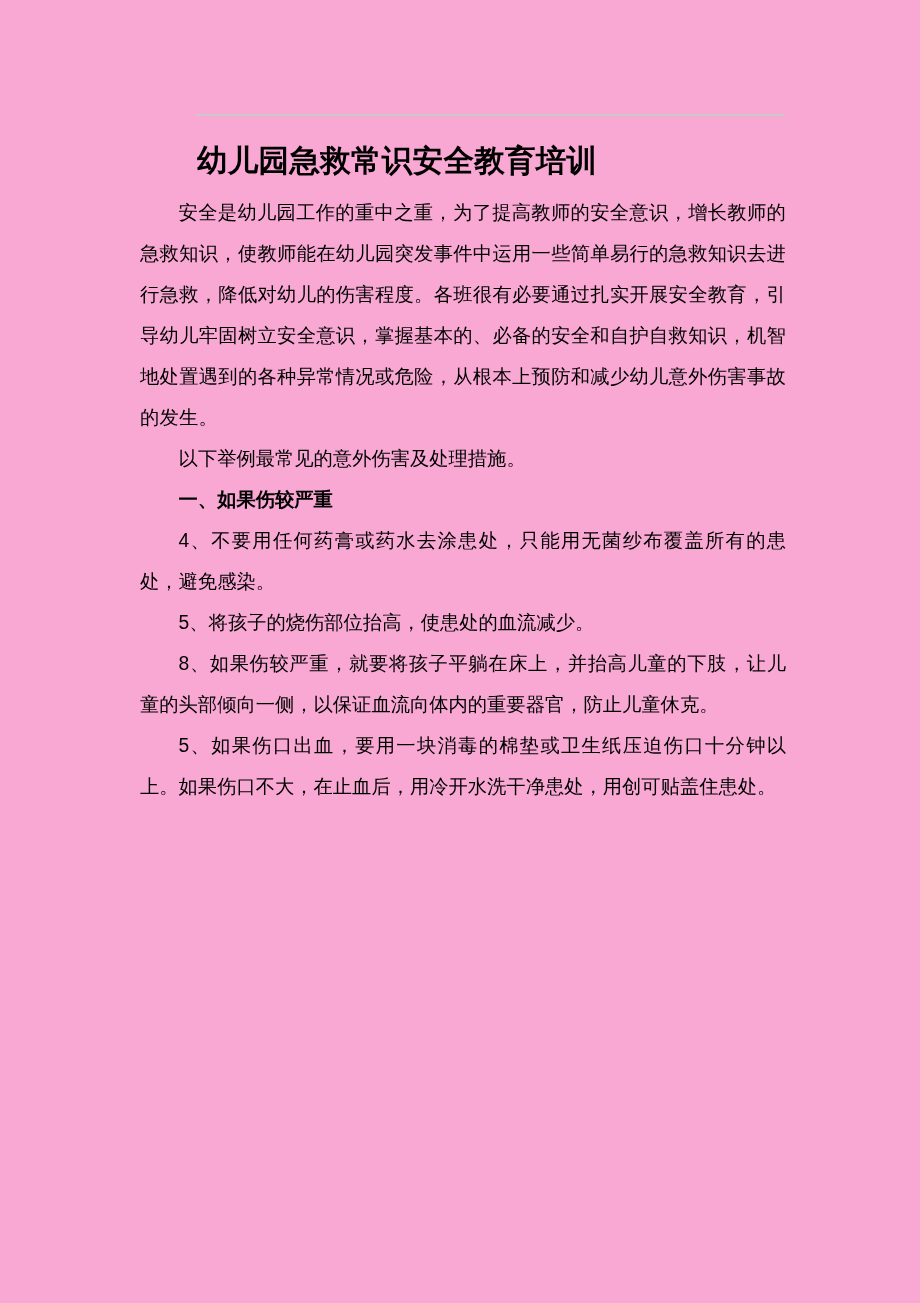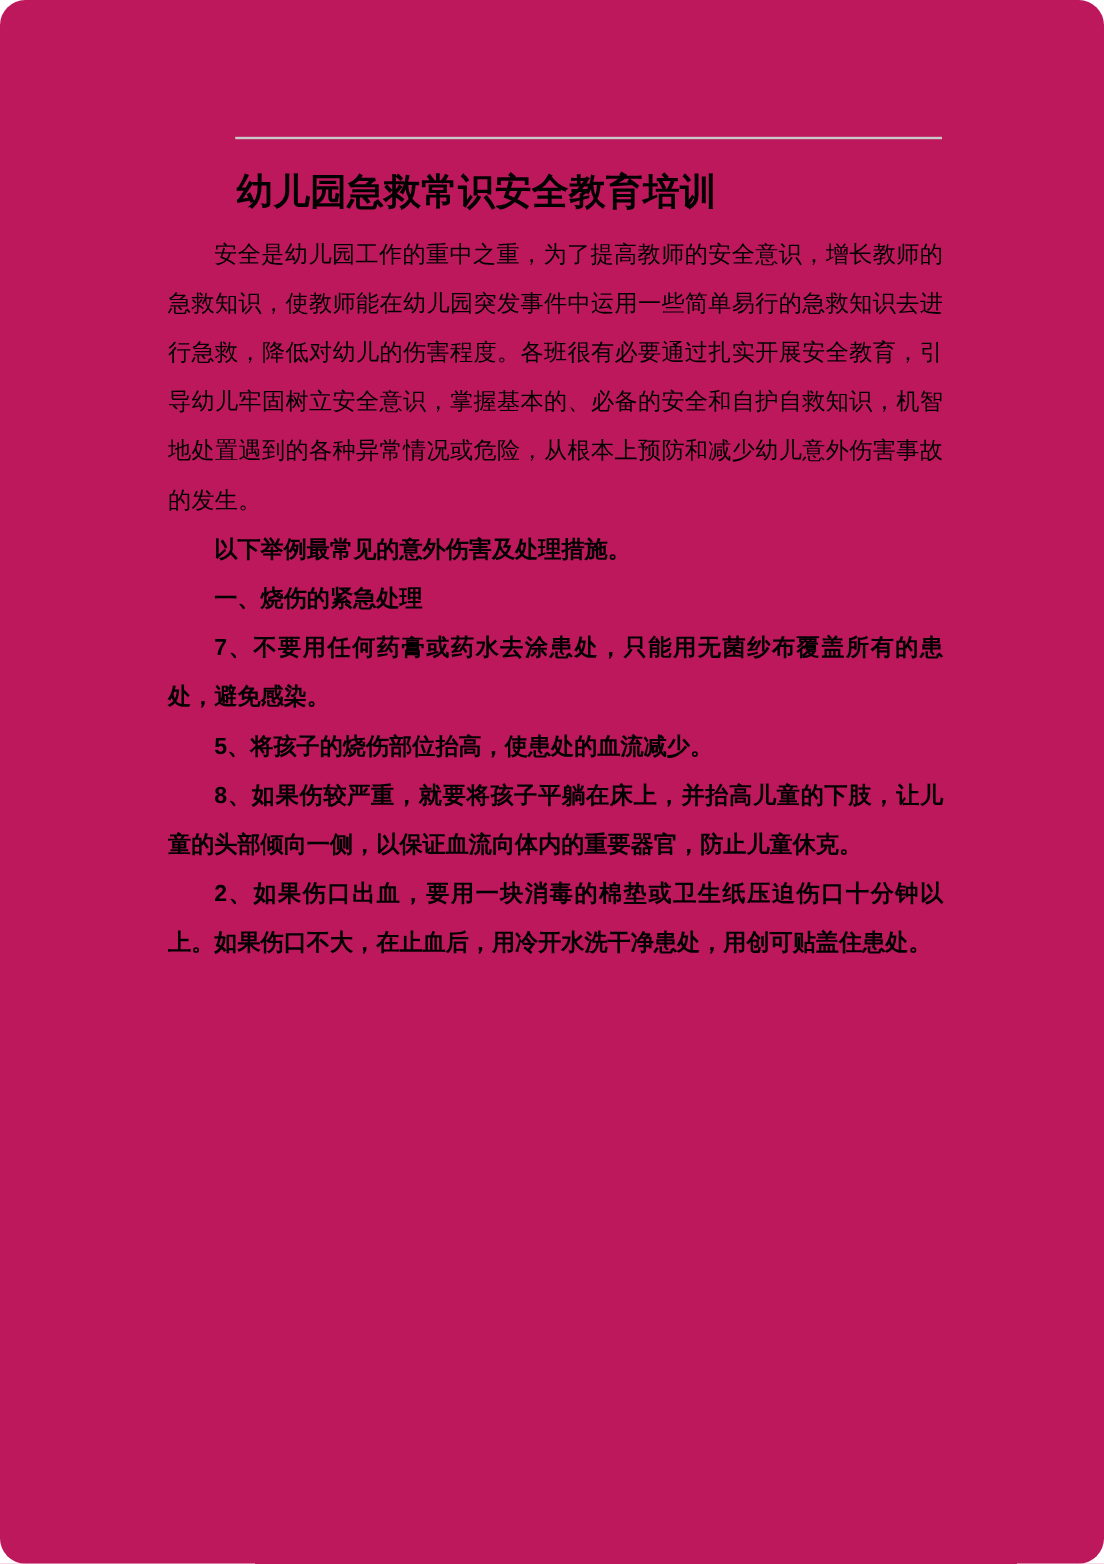--- a/index.html
+++ b/index.html
@@ -13,22 +13,21 @@
     overflow: hidden;
     font-family: "Liberation Sans", "DejaVu Sans", sans-serif;
     color: #000000;
     -webkit-font-smoothing: antialiased;
   }
 
   .page {
     position: relative;
     width: 920px;
     height: 1303px;
-    background: #be185d;
-    border-radius: 21px;
+    background: #f9a8d4;
   }
 
   
   .title-rule {
     position: absolute;
     left: 196px;
     top: 114px;
     width: 589px;
     height: 2px;
     background: #c9c9c9;
@@ -66,41 +65,41 @@
   }
 
   
   .para.regular {
     font-weight: normal;
     font-family: Liberation Serif, serif;
   }
 
   
   .para.heavy {
-    font-weight: bold;
+    font-weight: normal;
     letter-spacing: 0;
   }
 
   .para.heading {
     font-weight: bold;
     letter-spacing: 0;
   }
 </style>
 </head>
 <body>
 
 <div class="page">
 
   <div class="title-rule"></div>
 
   <h1 class="doc-title">幼儿园急救常识安全教育培训</h1>
 
   <div class="body-block">
     <p class="para regular">安全是幼儿园工作的重中之重，为了提高教师的安全意识，增长教师的急救知识，使教师能在幼儿园突发事件中运用一些简单易行的急救知识去进行急救，降低对幼儿的伤害程度。各班很有必要通过扎实开展安全教育，引导幼儿牢固树立安全意识，掌握基本的、必备的安全和自护自救知识，机智地处置遇到的各种异常情况或危险，从根本上预防和减少幼儿意外伤害事故的发生。</p>
     <p class="para heavy">以下举例最常见的意外伤害及处理措施。</p>
-    <p class="para heading">一、烧伤的紧急处理</p>
-    <p class="para heavy">7、不要用任何药膏或药水去涂患处，只能用无菌纱布覆盖所有的患处，避免感染。</p>
+    <p class="para heading">一、如果伤较严重</p>
+    <p class="para heavy">4、不要用任何药膏或药水去涂患处，只能用无菌纱布覆盖所有的患处，避免感染。</p>
     <p class="para heavy">5、将孩子的烧伤部位抬高，使患处的血流减少。</p>
     <p class="para heavy">8、如果伤较严重，就要将孩子平躺在床上，并抬高儿童的下肢，让儿童的头部倾向一侧，以保证血流向体内的重要器官，防止儿童休克。</p>
-    <p class="para heavy">2、如果伤口出血，要用一块消毒的棉垫或卫生纸压迫伤口十分钟以上。如果伤口不大，在止血后，用冷开水洗干净患处，用创可贴盖住患处。</p>
+    <p class="para heavy">5、如果伤口出血，要用一块消毒的棉垫或卫生纸压迫伤口十分钟以上。如果伤口不大，在止血后，用冷开水洗干净患处，用创可贴盖住患处。</p>
   </div>
 
 </div>
 
 </body></html>

